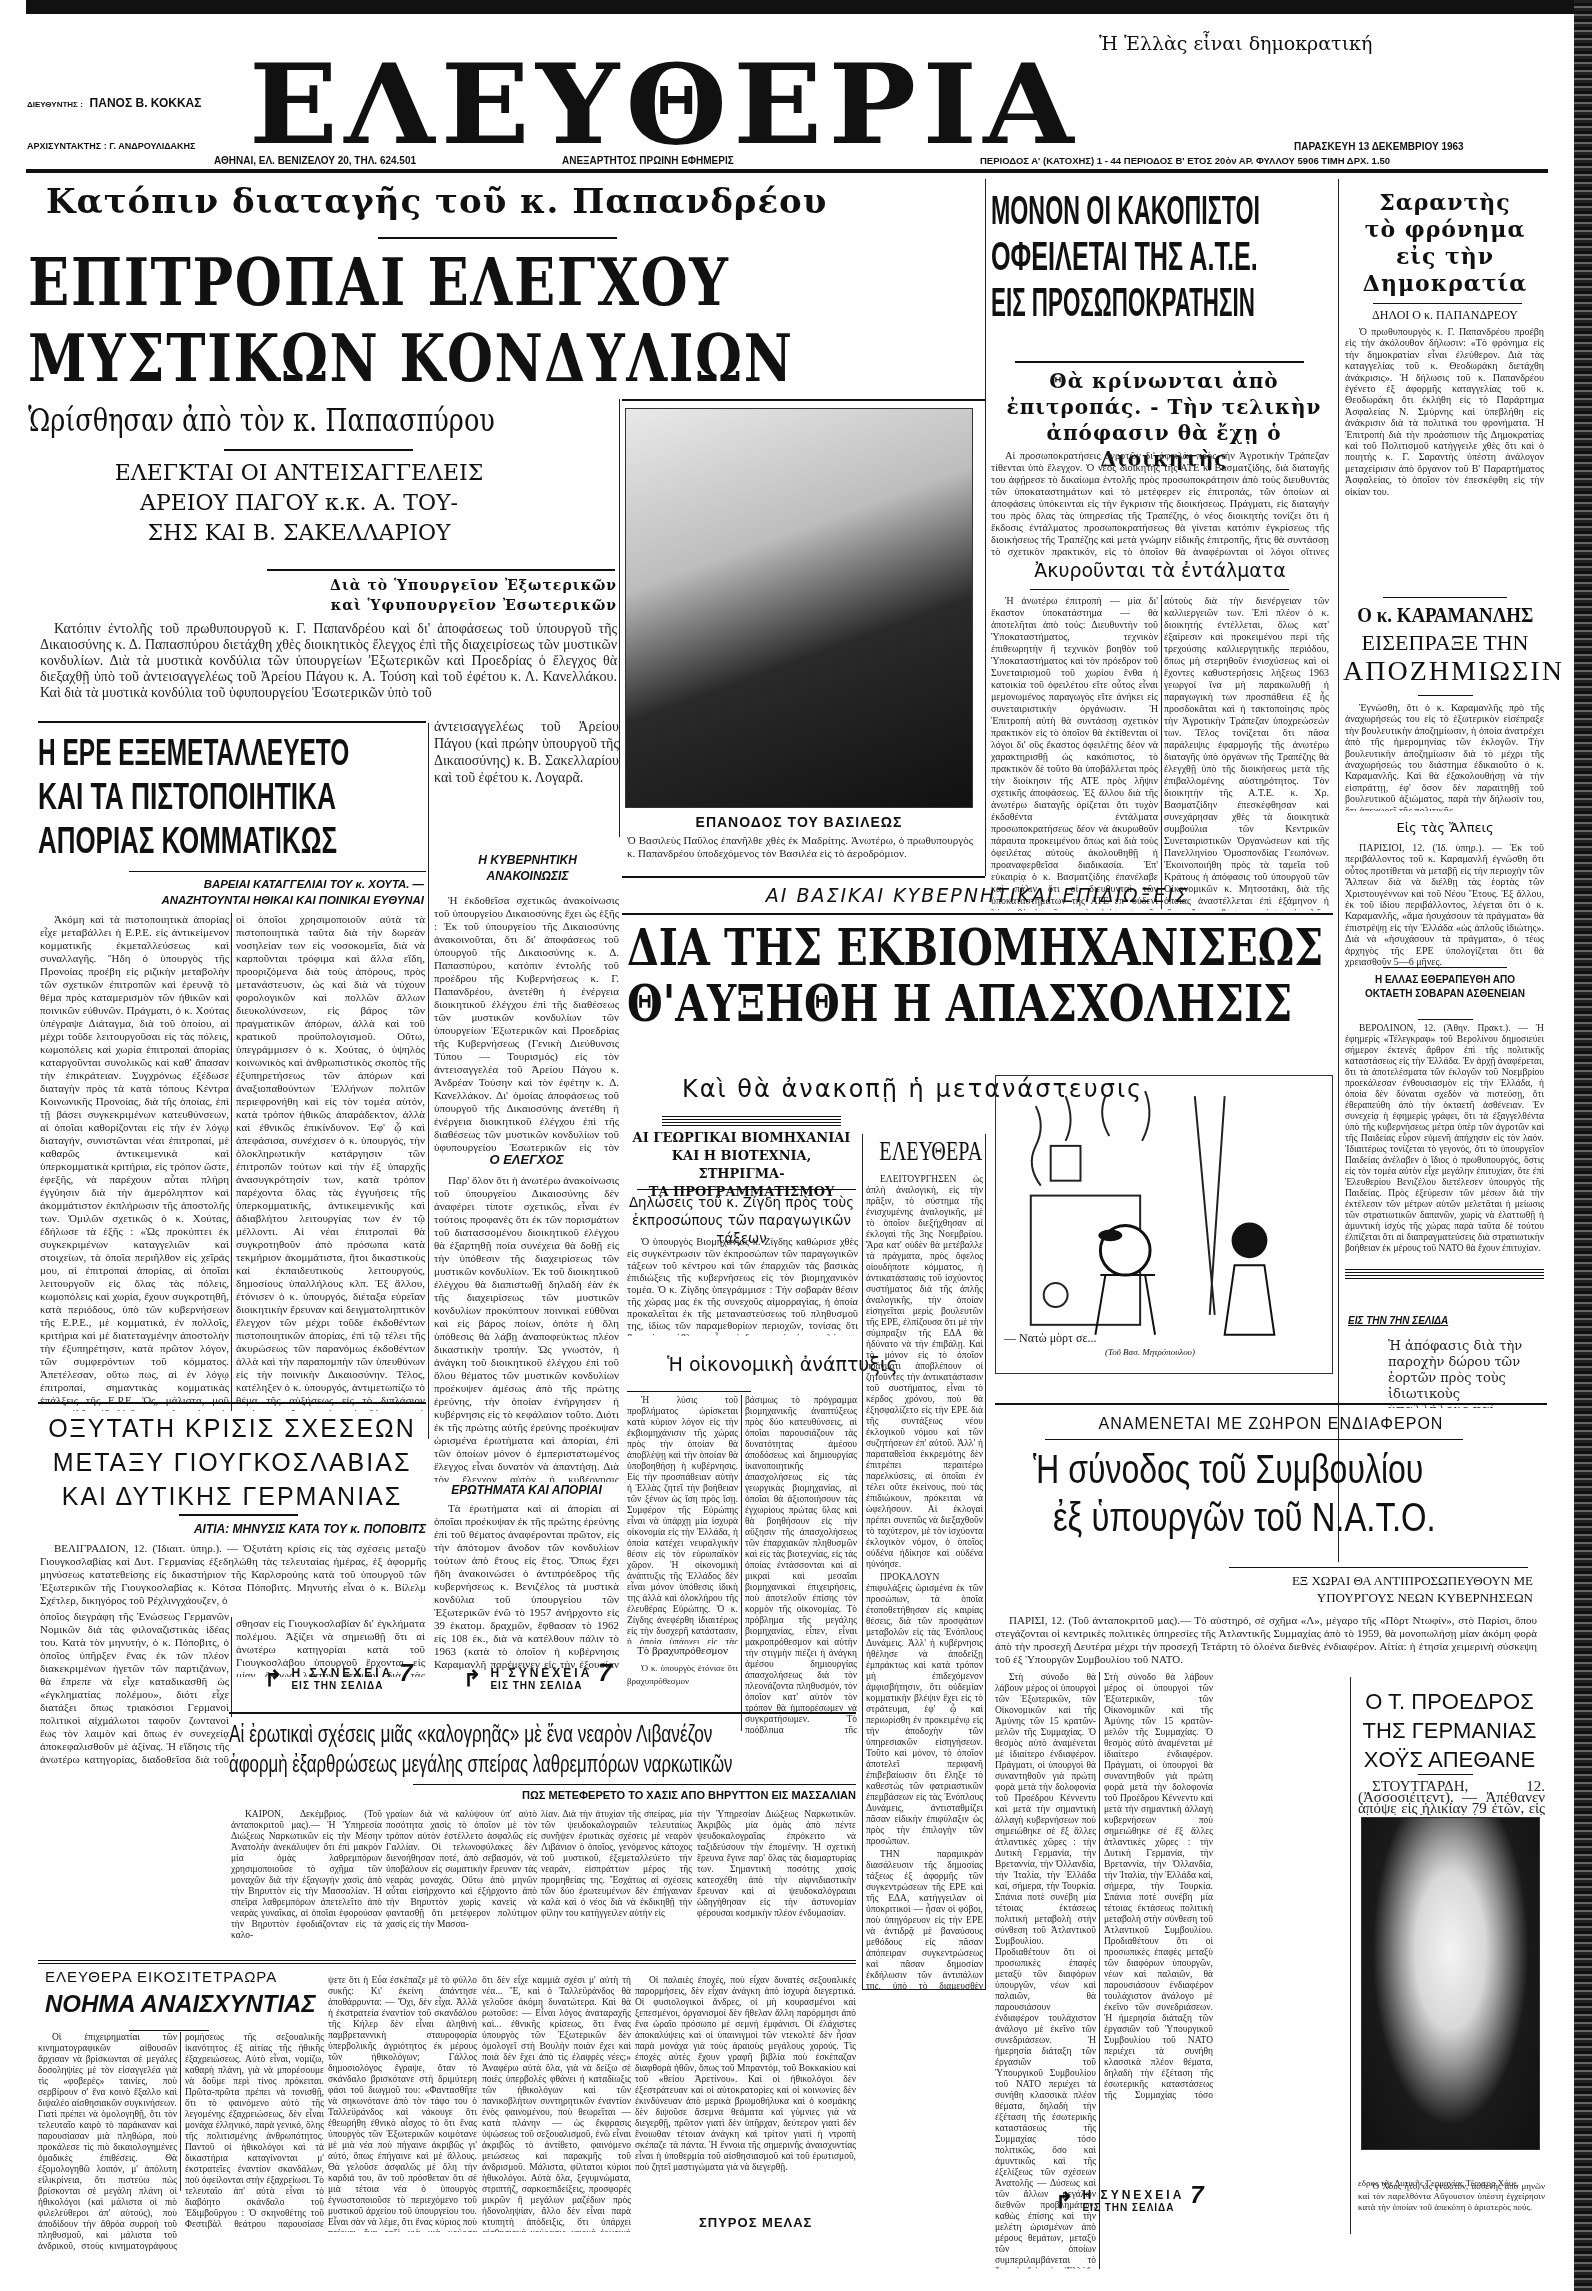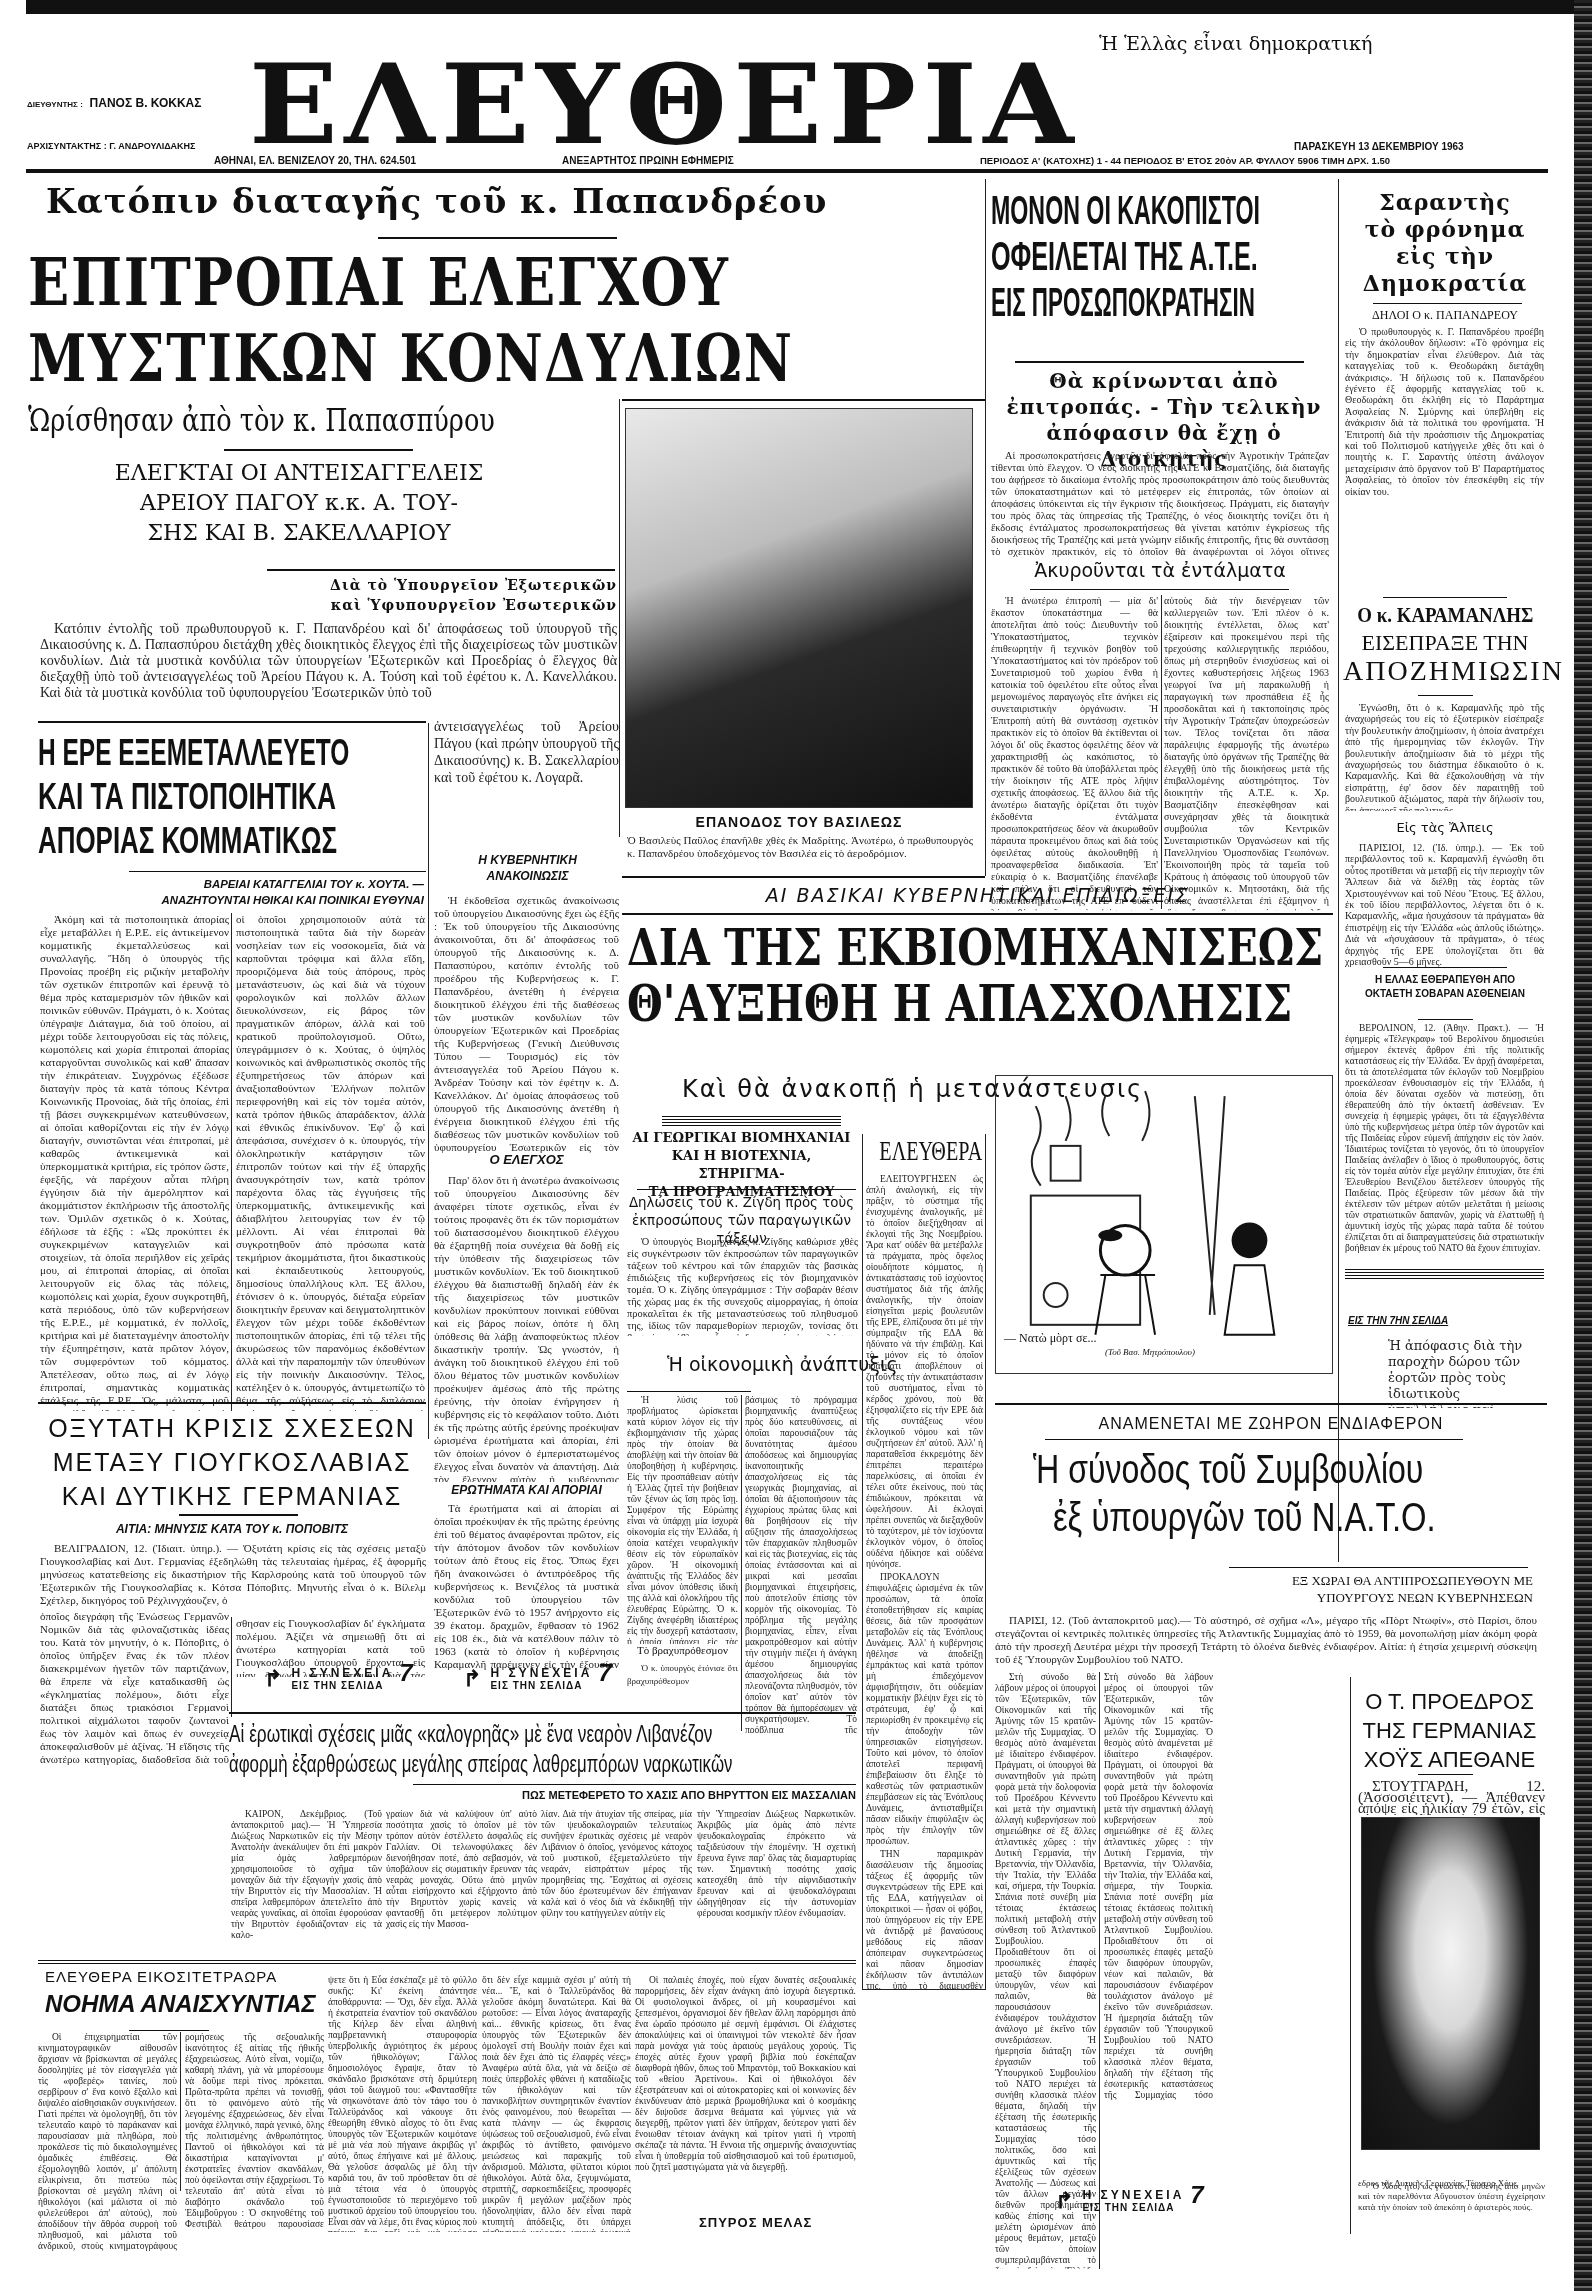--- a/index.html
+++ b/index.html
@@ -108,21 +108,21 @@
   <p style="text-indent:0">οἱ ὁποῖοι χρησιμοποιοῦν αὐτὰ τὰ πιστοποιητικὰ ταῦτα διὰ τὴν δωρεὰν νοσηλείαν των εἰς νοσοκομεῖα, διὰ νὰ καρποῦνται τρόφιμα καὶ ἄλλα εἴδη, προοριζόμενα διὰ τοὺς ἀπόρους, πρὸς μετανάστευσιν, ὡς καὶ διὰ νὰ τύχουν φορολογικῶν καὶ πολλῶν ἄλλων διευκολύνσεων, εἰς βάρος τῶν πραγματικῶν ἀπόρων, ἀλλὰ καὶ τοῦ κρατικοῦ προϋπολογισμοῦ. Οὕτω, ὑπεγράμμισεν ὁ κ. Χούτας, ὁ ὑψηλὸς κοινωνικὸς καὶ ἀνθρωπιστικὸς σκοπὸς τῆς ἐξυπηρετήσεως τῶν ἀπόρων καὶ ἀναξιοπαθούντων Ἑλλήνων πολιτῶν περιεφρονήθη καὶ εἰς τὸν τομέα αὐτόν, κατὰ τρόπον ἠθικῶς ἀπαράδεκτον, ἀλλὰ καὶ ἐθνικῶς ἐπικίνδυνον. Ἐφ' ᾧ καὶ ἀπεφάσισα, συνέχισεν ὁ κ. ὑπουργός, τὴν ὁλοκληρωτικὴν κατάργησιν τῶν ἐπιτροπῶν τούτων καὶ τὴν ἐξ ὑπαρχῆς ἀνασυγκρότησίν των, κατὰ τρόπον παρέχοντα ὅλας τὰς ἐγγυήσεις τῆς ὑπερκομματικῆς, ἀντικειμενικῆς καὶ ἀδιαβλήτου λειτουργίας των ἐν τῷ μέλλοντι. Αἱ νέαι ἐπιτροπαὶ θὰ συγκροτηθοῦν ἀπὸ πρόσωπα κατὰ τεκμήριον ἀκομμάτιστα, ἤτοι δικαστικοὺς καὶ ἐκπαιδευτικοὺς λειτουργούς, δημοσίους ὑπαλλήλους κλπ. Ἐξ ἄλλου, ἐτόνισεν ὁ κ. ὑπουργός, διέταξα εὐρεῖαν διοικητικὴν ἔρευναν καὶ δειγματοληπτικὸν ἔλεγχον τῶν μέχρι τοῦδε ἐκδοθέντων πιστοποιητικῶν ἀπορίας, ἐπὶ τῷ τέλει τῆς ἀκυρώσεως τῶν παρανόμως ἐκδοθέντων ἀλλὰ καὶ τὴν παραπομπὴν τῶν ὑπευθύνων εἰς τὴν ποινικὴν Δικαιοσύνην. Τέλος, κατέληξεν ὁ κ. ὑπουργός, ἀντιμετωπίζω τὸ θέμα τῆς αὐξήσεως εἰς τὸ διπλάσιον περίπου, τοῦ μηνιαίου εἰσοδήματος, τὸ ὁποῖον λαμβάνεται — κατὰ κατηγορίαν ἀπόρων — ὡς κριτήριον ἀπορίας. Ἰδίως δὲ προκειμένου περὶ τῆς Α' κατηγορίας ἀπόρων. Ἤτοι, τοῦ ποσοῦ τῶν 120 δρχ. διὰ τὴν Α' κατηγορίαν, τῶν 180 δρχ. διὰ τὴν Β' κατηγορίαν καὶ τῶν 240 δρχ. διὰ τὴν Γ' κατηγορίαν ἀπόρων. Διότι εἶναι ἀπαράδεκτον νὰ θεωροῦνται ὡς ἄποροι, μόνον οἱ ἔχοντες μηνιαῖον εἰσόδημα 120, 180 ἢ 240 δραχμῶν».</p>
 </div>
 <div class="rule" style="left:38px;top:1402px;width:388px;height:2px;"></div>
 
 <div class="abs center" style="left:38px;top:1411px;width:388px;font-family:'Liberation Sans',sans-serif;font-size:25px;line-height:34px;letter-spacing:2px;">
   <div>ΟΞΥΤΑΤΗ ΚΡΙΣΙΣ ΣΧΕΣΕΩΝ</div>
   <div>ΜΕΤΑΞΥ ΓΙΟΥΓΚΟΣΛΑΒΙΑΣ</div>
   <div>ΚΑΙ ΔΥΤΙΚΗΣ ΓΕΡΜΑΝΙΑΣ</div>
 </div>
 <div class="rule" style="left:179px;top:1514px;width:119px;height:2px;"></div>
-<div class="abs" style="left:38px;top:1522px;width:388px;text-align:center;font-family:'Liberation Sans',sans-serif;font-weight:bold;font-style:italic;font-size:12px;">ΑΙΤΙΑ: ΜΗΝΥΣΙΣ ΚΑΤΑ ΤΟΥ κ. ΠΟΠΟΒΙΤΣ</div>
+<div class="abs" style="left:38px;top:1522px;width:388px;text-align:right;font-family:'Liberation Sans',sans-serif;font-weight:bold;font-style:italic;font-size:12px;">ΑΙΤΙΑ: ΜΗΝΥΣΙΣ ΚΑΤΑ ΤΟΥ κ. ΠΟΠΟΒΙΤΣ</div>
 <div class="abs txt" style="left:40px;top:1542px;width:386px;height:66px;">
   <p>ΒΕΛΙΓΡΑΔΙΟΝ, 12. (Ἰδιαιτ. ὑπηρ.). — Ὀξυτάτη κρίσις εἰς τὰς σχέσεις μεταξὺ Γιουγκοσλαβίας καὶ Δυτ. Γερμανίας ἐξεδηλώθη τὰς τελευταίας ἡμέρας, ἐξ ἀφορμῆς μηνύσεως κατατεθείσης εἰς δικαστήριον τῆς Καρλσρούης κατὰ τοῦ ὑπουργοῦ τῶν Ἐξωτερικῶν τῆς Γιουγκοσλαβίας κ. Κότσα Πόποβιτς. Μηνυτὴς εἶναι ὁ κ. Βίλελμ Σχέτλερ, δικηγόρος τοῦ Ρέχλινγχάουζεν, ὁ</p>
 </div>
 <div class="abs txt" style="left:40px;top:1610px;width:189px;height:159px;">
   <p style="text-indent:0">ὁποῖος διεγράφη τῆς Ἑνώσεως Γερμανῶν Νομικῶν διὰ τὰς φιλοναζιστικὰς ἰδέας του. Κατὰ τὸν μηνυτήν, ὁ κ. Πόποβιτς, ὁ ὁποῖος ὑπῆρξεν ἕνας ἐκ τῶν πλέον διακεκριμένων ἡγετῶν τῶν παρτιζάνων, θὰ ἔπρεπε νὰ εἶχε καταδικασθῆ ὡς «ἐγκληματίας πολέμου», διότι εἶχε διατάξει ὅπως τριακόσιοι Γερμανοὶ πολιτικοὶ αἰχμάλωτοι ταφοῦν ζωντανοὶ ἕως τὸν λαιμὸν καὶ ὅπως ἐν συνεχείᾳ ἀποκεφαλισθοῦν μὲ ἀξίνας. Ἡ εἴδησις τῆς ἀνωτέρω κατηγορίας, διαδοθεῖσα διὰ τοῦ γερμανικοῦ πρακτορείου καὶ δημοσιευθεῖσα ὑπὸ πλείστων γερμανικῶν ἐφημερίδων, ὡρισμέναι τῶν ὁποίων θεωροῦνται προσκείμεναι πρὸς κυβερνητικοὺς κύκλους τῆς Βόννης, προεκάλεσε ζωηροτάτην ἀγανάκτησιν εἰς τὴν Γιουγκοσλαβίαν. Σημειωτέον ὅτι ὁ ἀνωτέρω δικηγόρος Σχέτλερ ἐνεργεῖ ἤδη καθ' ὑποτροπήν, δοθέντος ὅτι εἶχε καὶ πρὸ καιροῦ ὑποβάλλει μήνυσιν κατὰ Γιουγκοσλάβων διπλωματῶν εἰς τὴν Δυτ. Γερμανίαν.</p>
 </div>
 <div class="vrule" style="left:231px;top:1617px;height:100px;width:1px;"></div>
 <div class="abs txt" style="left:236px;top:1617px;width:189px;height:60px;">
   <p style="text-indent:0">σθησαν εἰς Γιουγκοσλαβίαν δι' ἐγκλήματα πολέμου. Ἀξίζει νὰ σημειωθῇ ὅτι αἱ ἀνωτέρω κατηγορίαι κατὰ τοῦ Γιουγκοσλάβου ὑπουργοῦ ἔρχονται εἰς μίαν ἄκρως λεπτὴν στιγμὴν διὰ τὰς γερμανο - γιουγκοσλαβικὰς σχέσεις. Διότι</p>
 </div>

